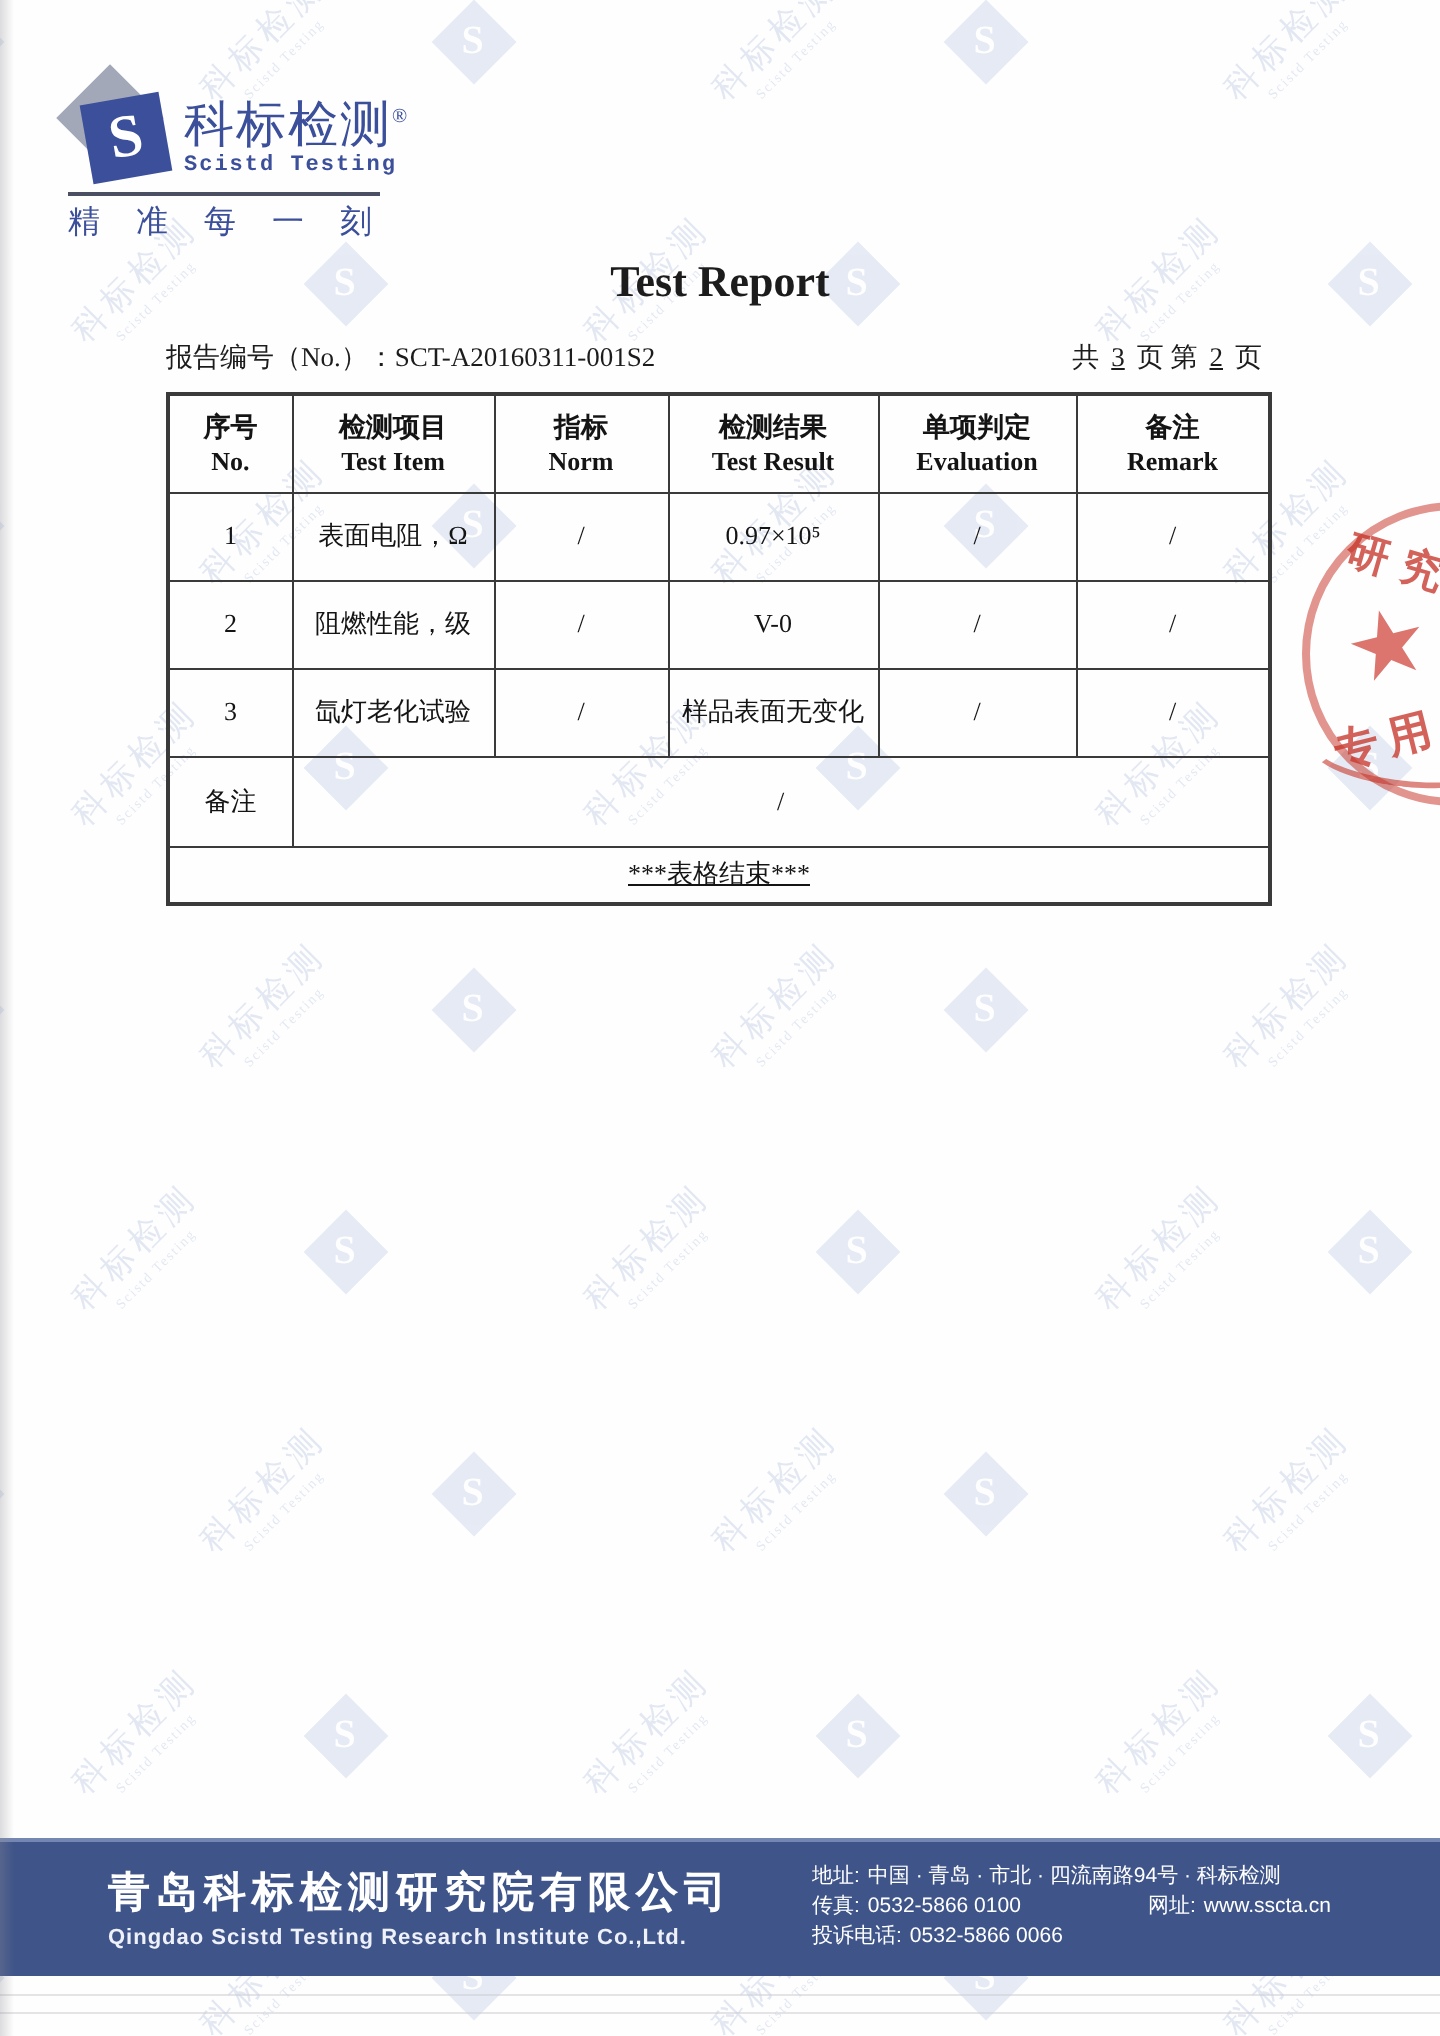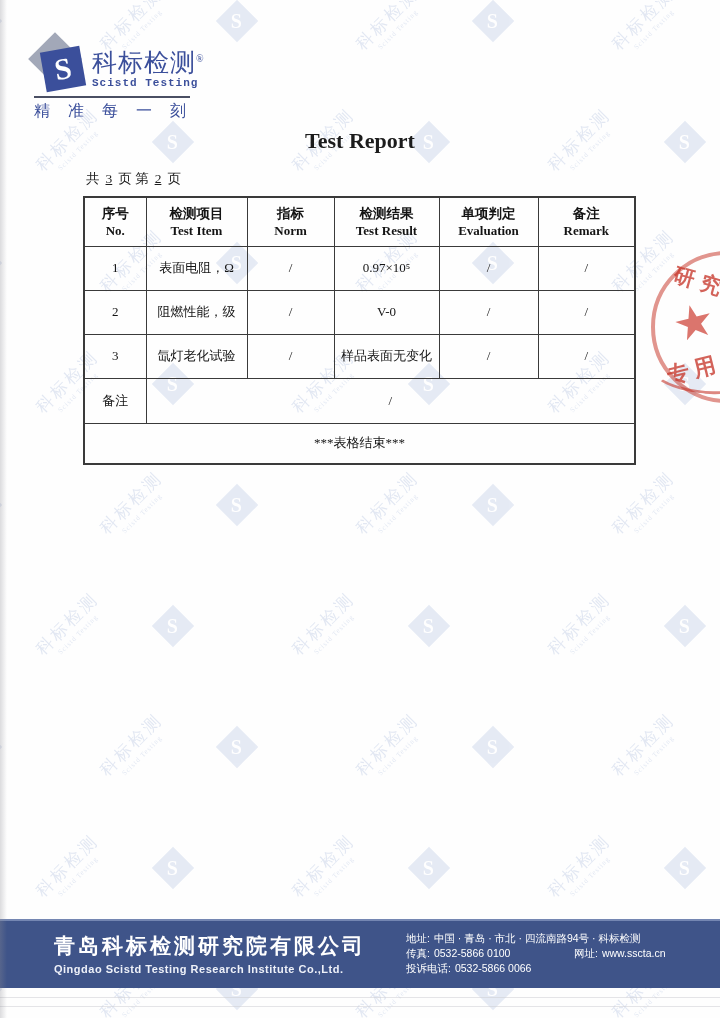--- a/index.html
+++ b/index.html
@@ -60,21 +60,21 @@
   table.report { position:absolute; left:83px; top:196px; width:551px;
                  border-collapse:collapse; table-layout:fixed; border:2px solid #3a3a3a; }
   table.report td, table.report th { border:1px solid #3a3a3a; text-align:center;
                  vertical-align:middle; font-size:13px; color:#141414; font-weight:normal;
                  padding:2px; background:transparent; }
   tr.hdr th { height:49px; font-weight:bold; }
   tr.hdr .h-cn { display:block; font-size:13.5px; }
   tr.hdr .h-en { display:block; font-size:13px; font-family:"Liberation Serif", serif; }
   tr.data td { height:44px; }
   tr.remark td { height:45px; }
-  tr.endrow td { height:41px; }
+  tr.endrow td { height:29px;text-decoration:underline; }
 
   
   .stamp { position:absolute; left:651px; top:251px; width:152px; height:152px; z-index:2;
            font-family:"Liberation Serif", serif; }
   .stamp-ring { position:absolute; inset:0; border:4px solid rgba(200,62,50,.55); border-radius:50%; }
   .stamp-top { position:absolute; left:22px; top:17px; transform:rotate(16deg);
                font-size:21px; font-weight:bold; color:rgba(198,55,44,.78); letter-spacing:7px; white-space:nowrap; }
   .stamp-star { position:absolute; left:22px; top:44px; font-size:46px;
                 color:rgba(205,64,52,.72); transform:rotate(-14deg); }
   .stamp-bottom { position:absolute; left:16px; top:104px; transform:rotate(-14deg);
@@ -301,20 +301,21 @@
           <div class="brand-en">Scistd Testing</div>
         </div>
       </div>
       <div class="slogan-rule"></div>
       <div class="slogan">精 准 每 一 刻</div>
     </div>
 
     <div class="title-en">Test Report</div>
 
     <div class="meta-row">
+      <div class="report-no"><span>报告编号（No.）：</span><span>SCT-A20160311-001S2</span></div>
       <div class="page-no"><span>共</span><span class="pg-num">3</span><span>页 第</span><span class="pg-num">2</span><span>页</span></div>
     </div>
 
     <table class="report">
       <colgroup>
         <col style="width:62px">
           <col style="width:101px">
           <col style="width:87px">
         <col style="width:105px">
           <col style="width:99px">

